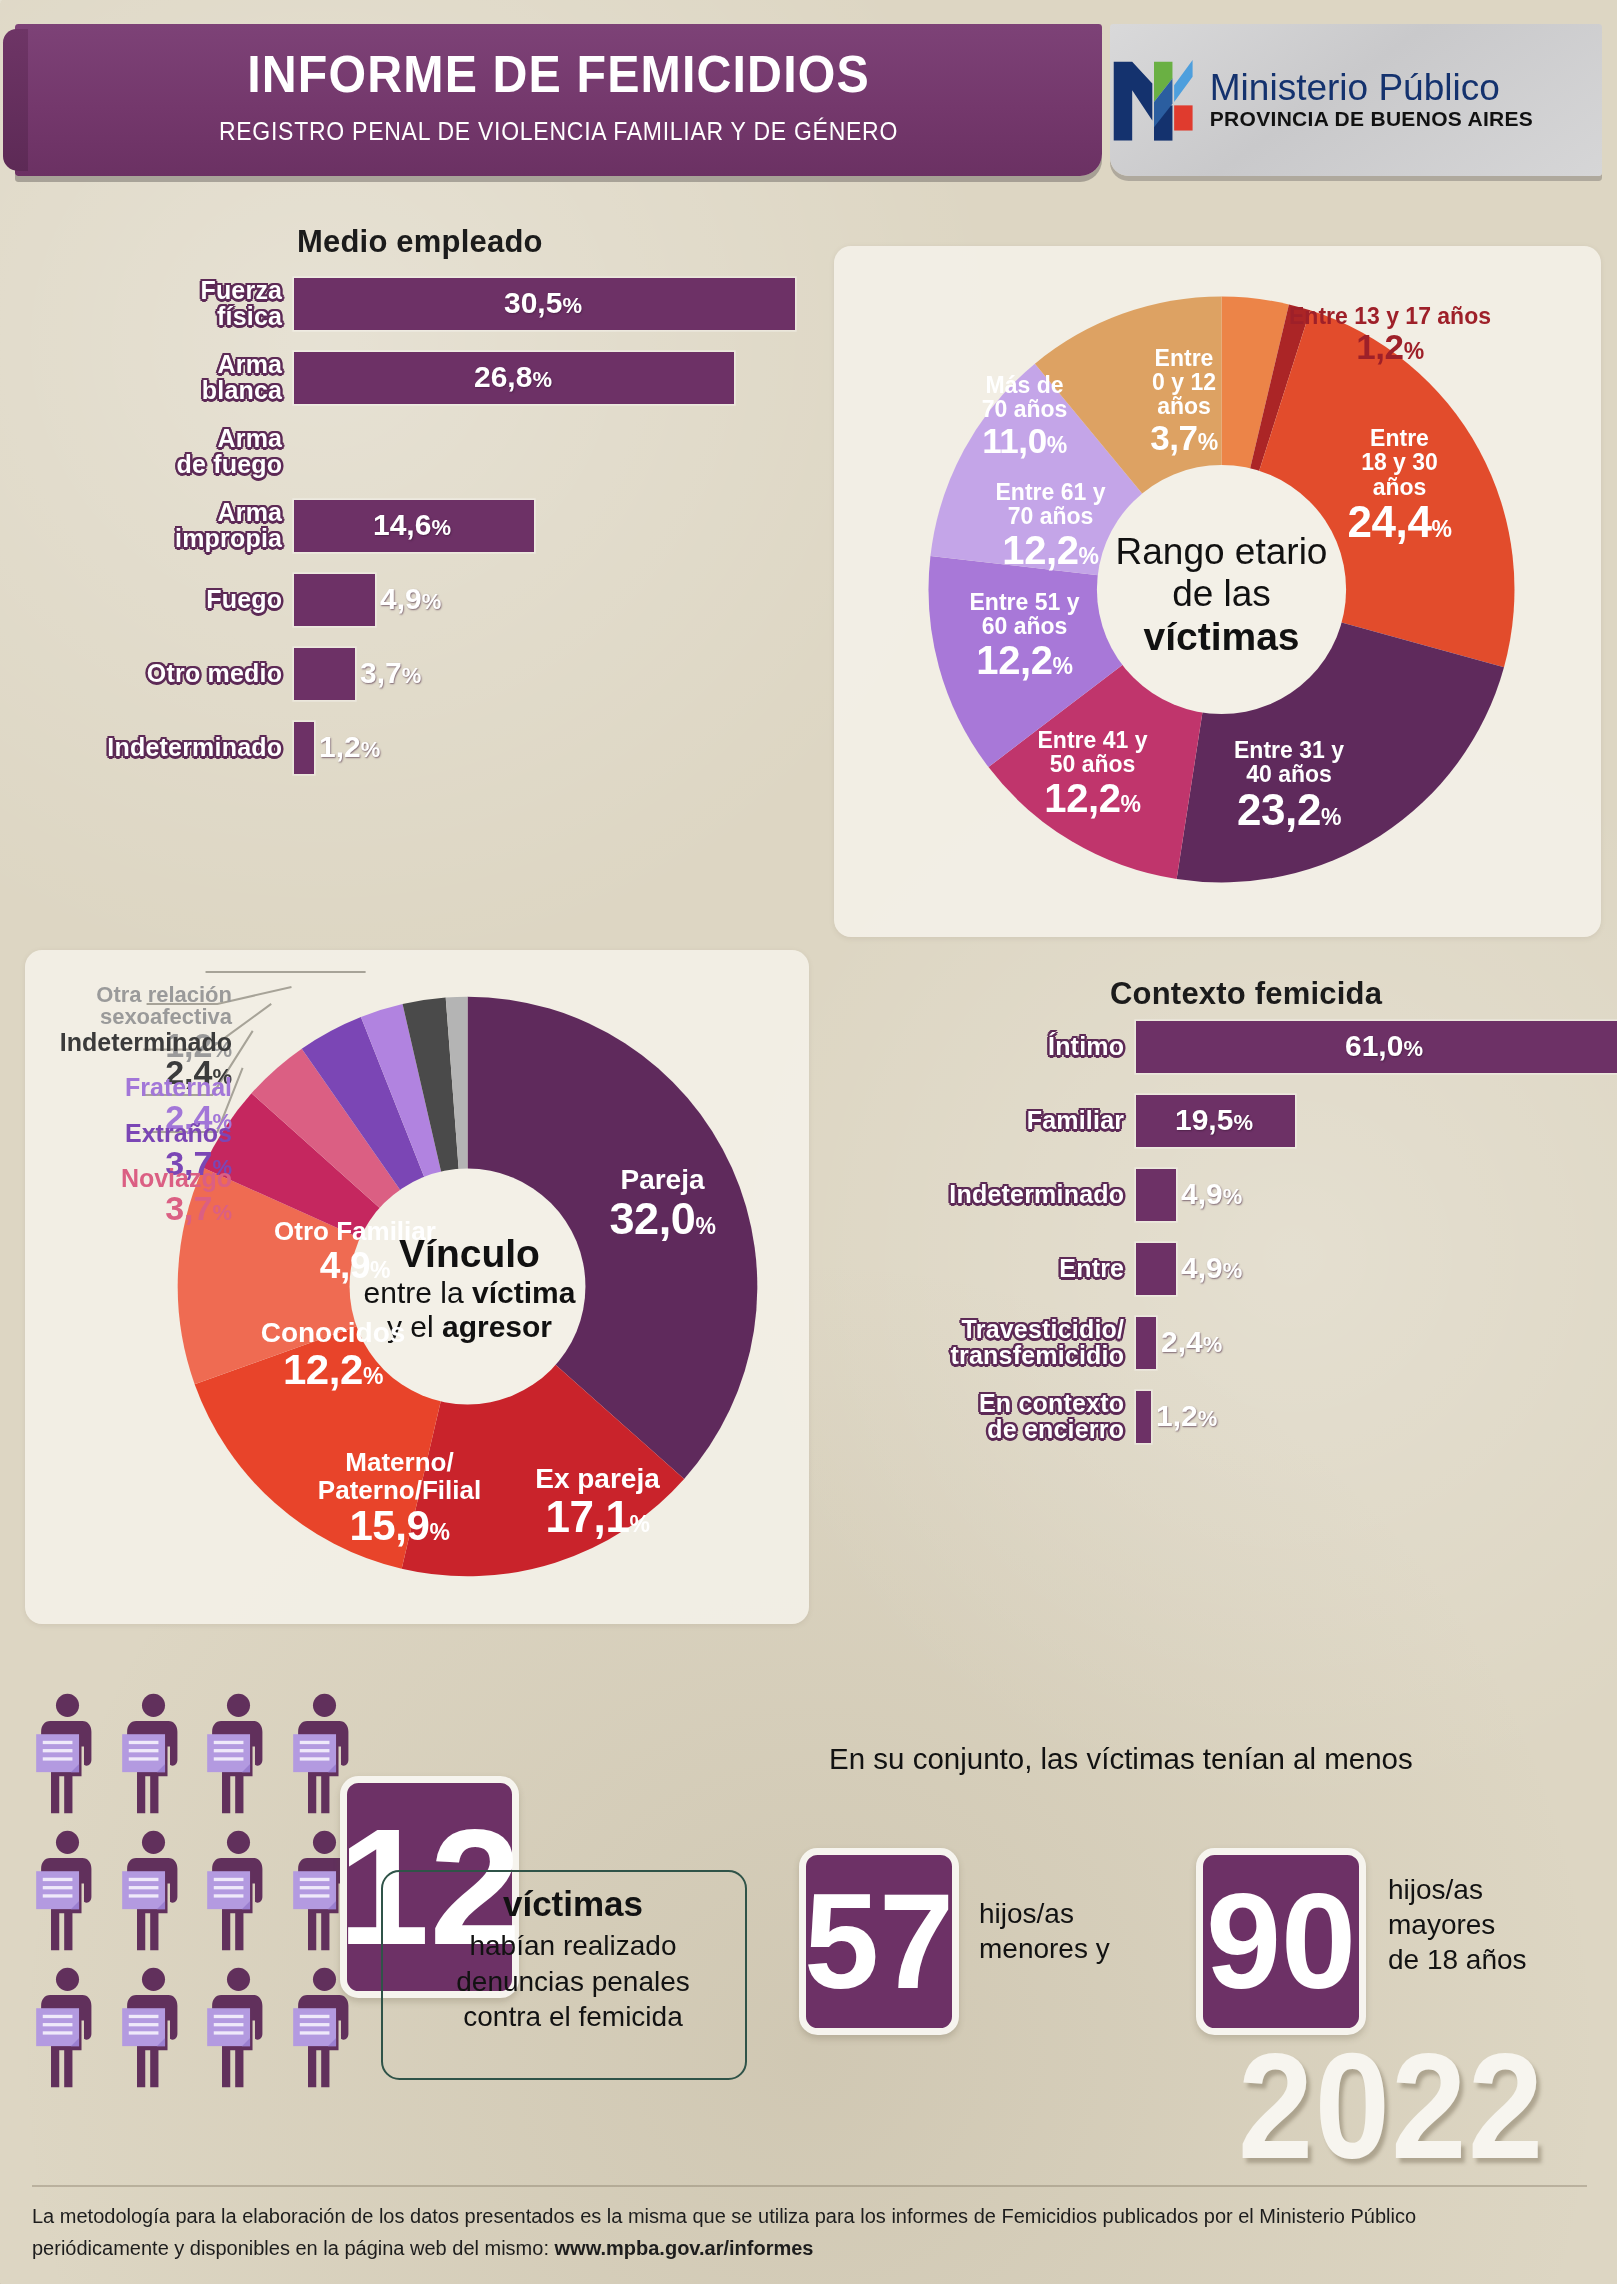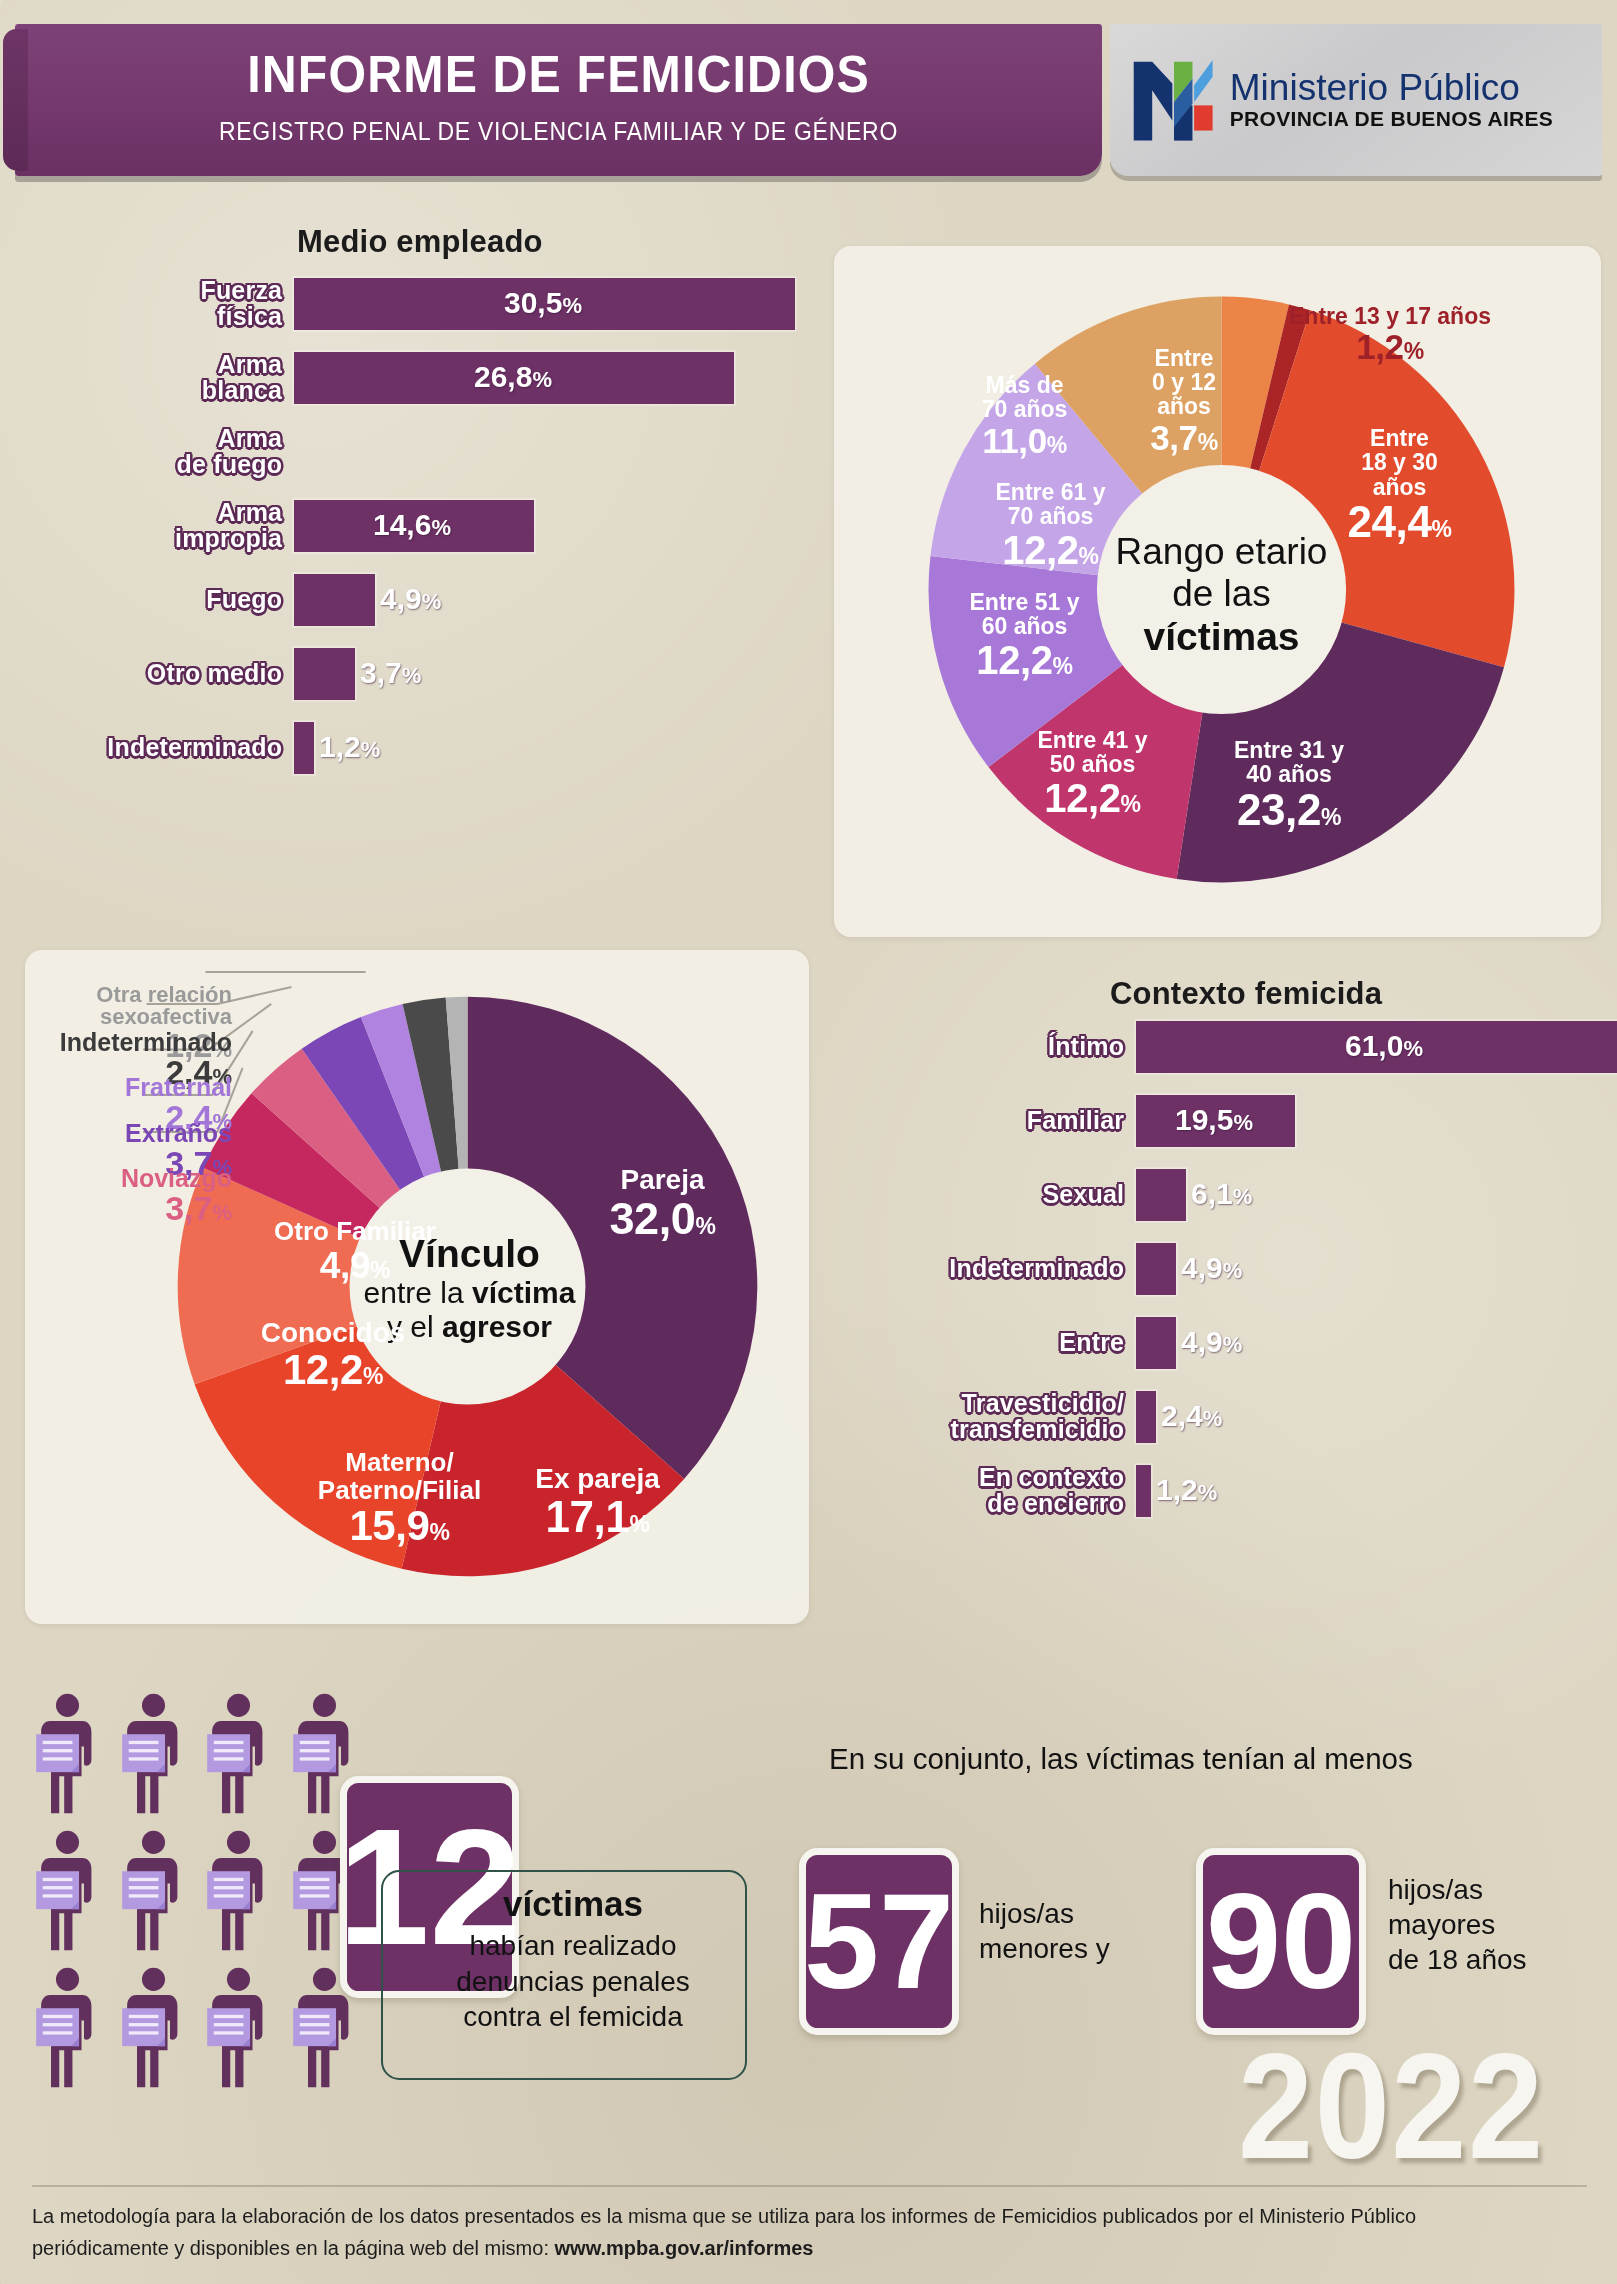--- a/index.html
+++ b/index.html
@@ -43,21 +43,21 @@
   .title-sub{
     position:absolute;left:0;right:0;top:93px;text-align:center;
     color:#fff;font-size:25px;letter-spacing:0.8px;
     transform:scaleX(.92);
   }
   .logo-plate{
     position:absolute;left:1110px;top:23.6px;width:492px;height:152px;
     background:linear-gradient(145deg,#d9d9da 0%,#c9c9cb 45%,#d6d6d7 100%);
     border-radius:3.4px 3.4px 3.4px 18.5px;
     box-shadow:0 5px 0 rgba(120,115,110,.45);
-    display:flex;align-items:center;padding-left:20px;box-sizing:border-box;
+    display:flex;align-items:center;box-sizing:border-box;
   }
   .logo-mark{width:88px;height:99px;flex:none;margin-right:11.8px;}
   .logo-text{display:flex;flex-direction:column;justify-content:center;}
   .logo-l1{font-size:37px;color:#14326e;font-weight:normal;line-height:1.05;}
   .logo-l2{font-size:21px;color:#111;font-weight:bold;letter-spacing:0.3px;line-height:1.1;}
 
   
   .panel{
     position:absolute;background:rgba(243,240,231,.92);
     border-radius:17px;
@@ -251,27 +251,20 @@
       <div class="bar-track">
         <div class="bar-fill" style="width: 499px; height: 52px;"></div>
         <div class="bar-value" style="left: 209px;">61,0<span class="pct">%</span></div>
       </div>
     </div>
     <div class="bar-row" style="margin-bottom: 22px;">
       <div class="bar-label">Familiar</div>
       <div class="bar-track">
         <div class="bar-fill" style="width: 159px; height: 52px;"></div>
         <div class="bar-value" style="left: 39px;">19,5<span class="pct">%</span></div>
-      </div>
-    </div>
-    <div class="bar-row" style="margin-bottom: 22px;">
-      <div class="bar-label">Sexual</div>
-      <div class="bar-track">
-        <div class="bar-fill" style="width: 50px; height: 52px;"></div>
-        <div class="bar-value" style="left: 55px;">6,1<span class="pct">%</span></div>
       </div>
     </div>
     <div class="bar-row" style="margin-bottom: 22px;">
       <div class="bar-label">Indeterminado</div>
       <div class="bar-track">
         <div class="bar-fill" style="width: 40px; height: 52px;"></div>
         <div class="bar-value" style="left: 45px;">4,9<span class="pct">%</span></div>
       </div>
     </div>
     <div class="bar-row" style="margin-bottom: 22px;">

